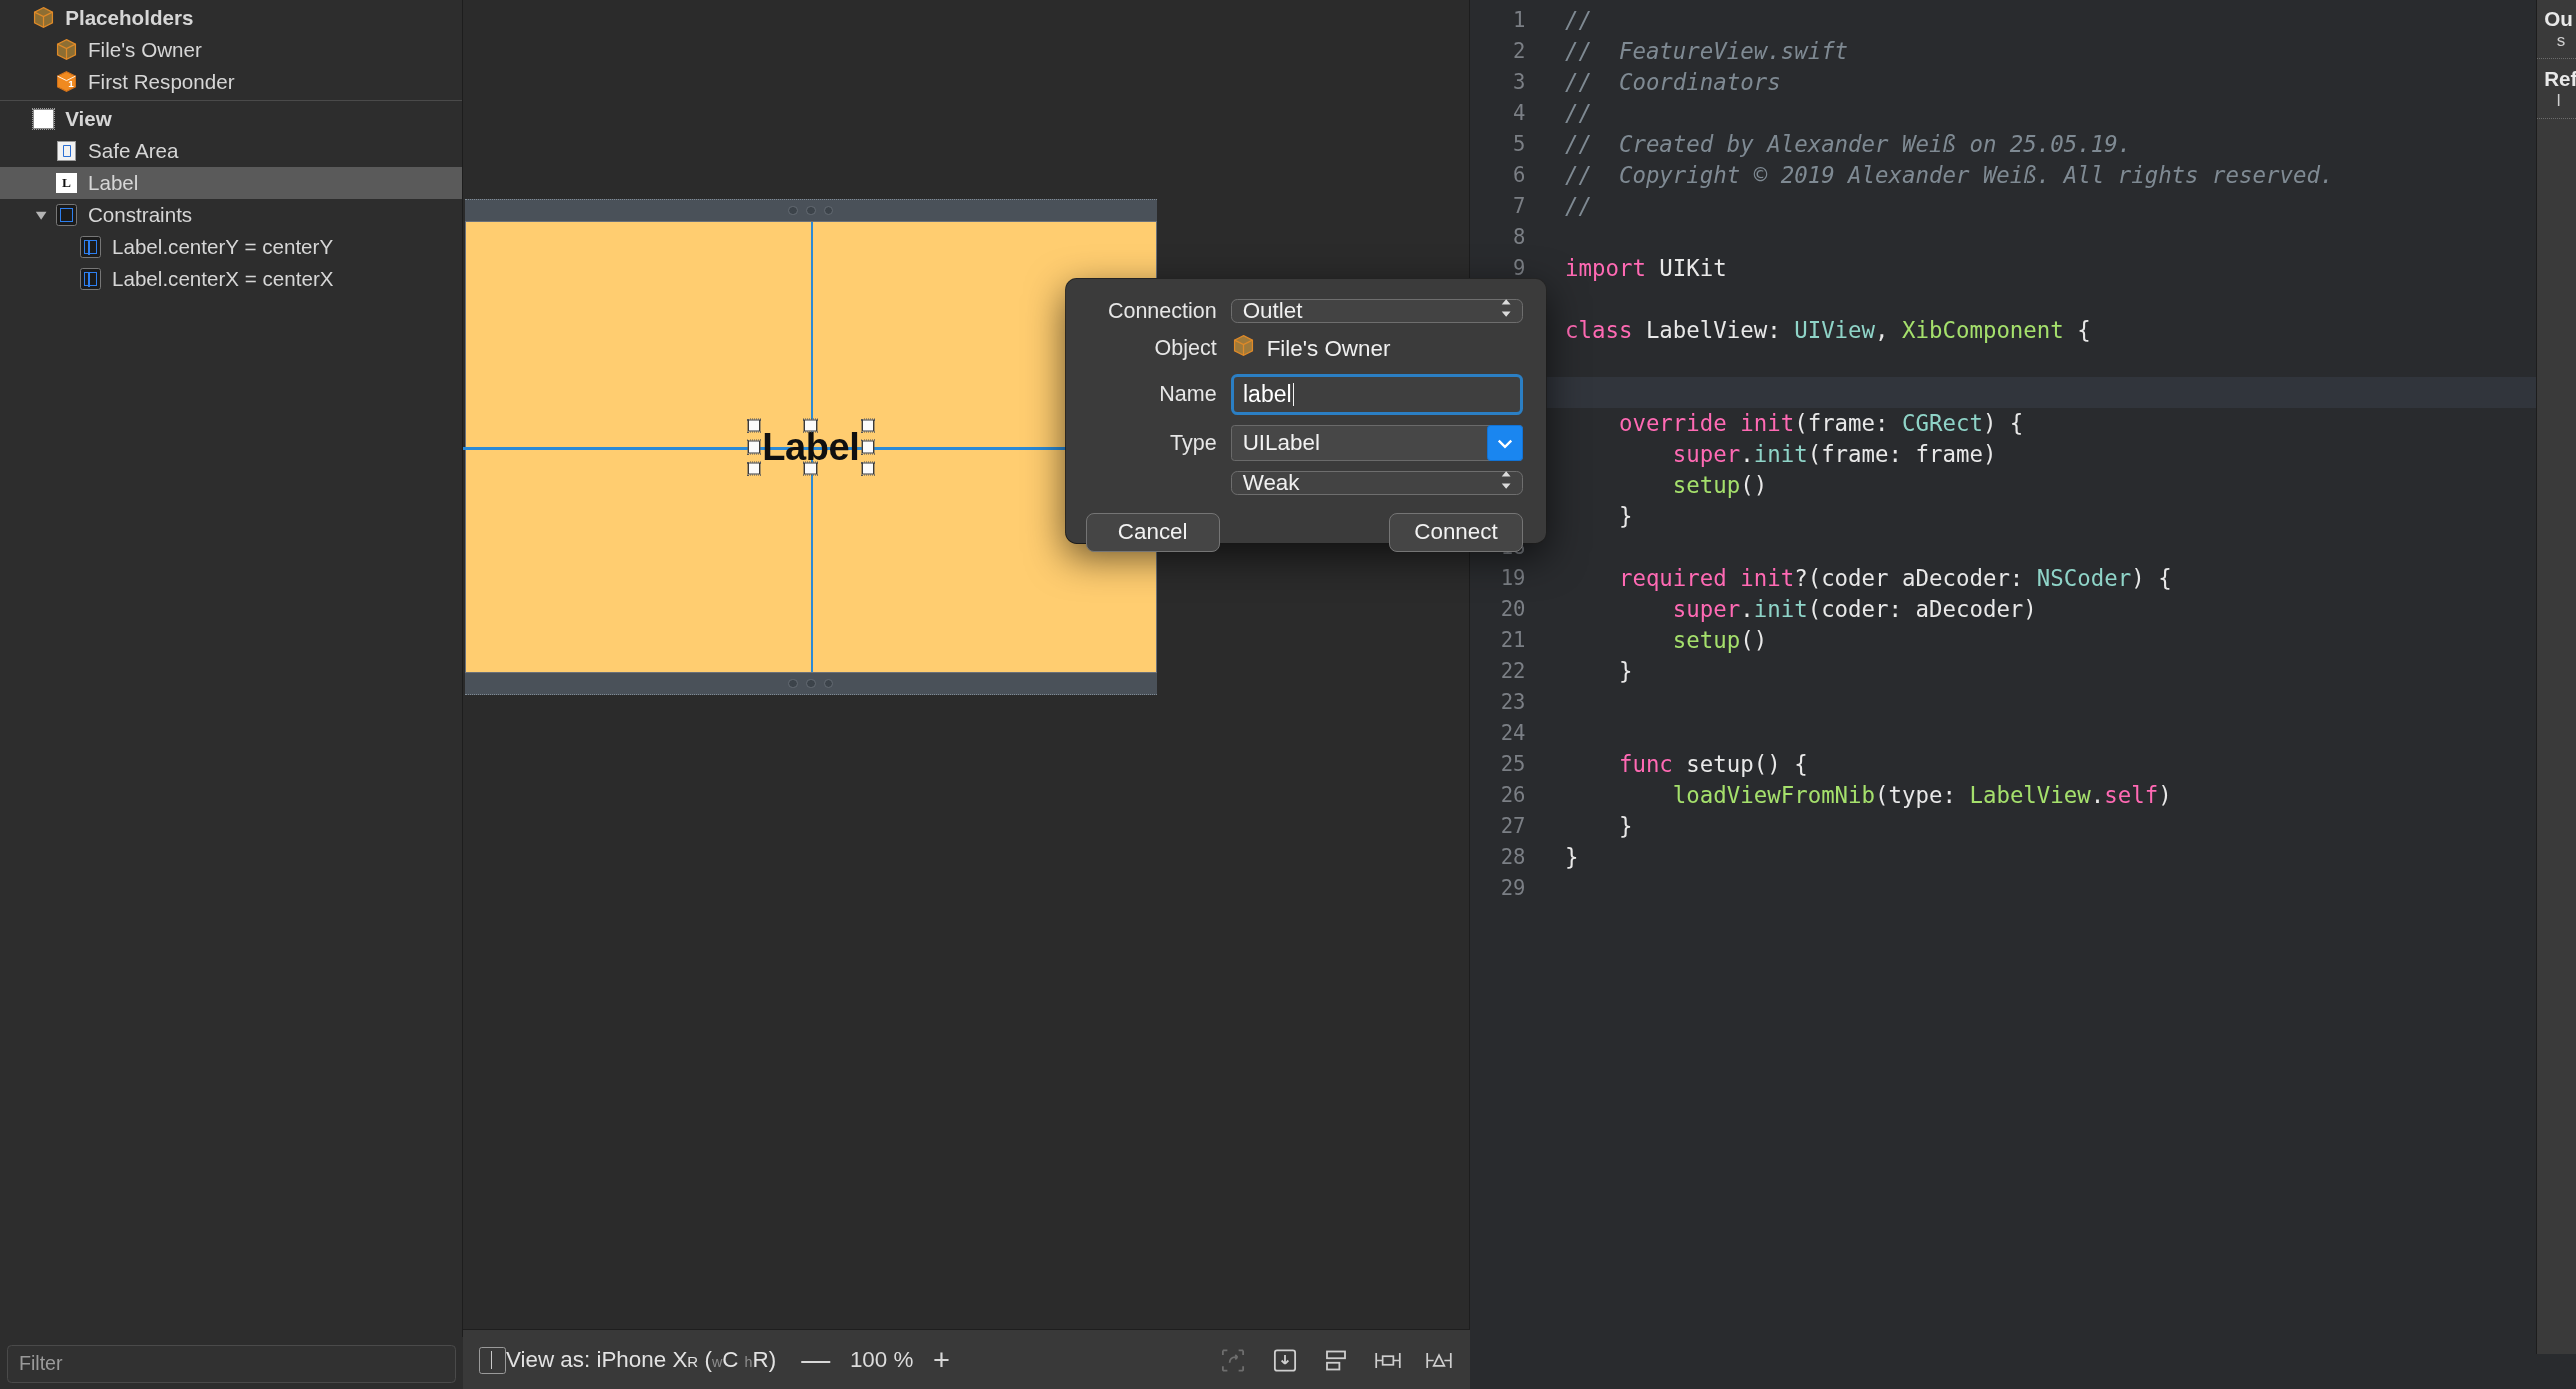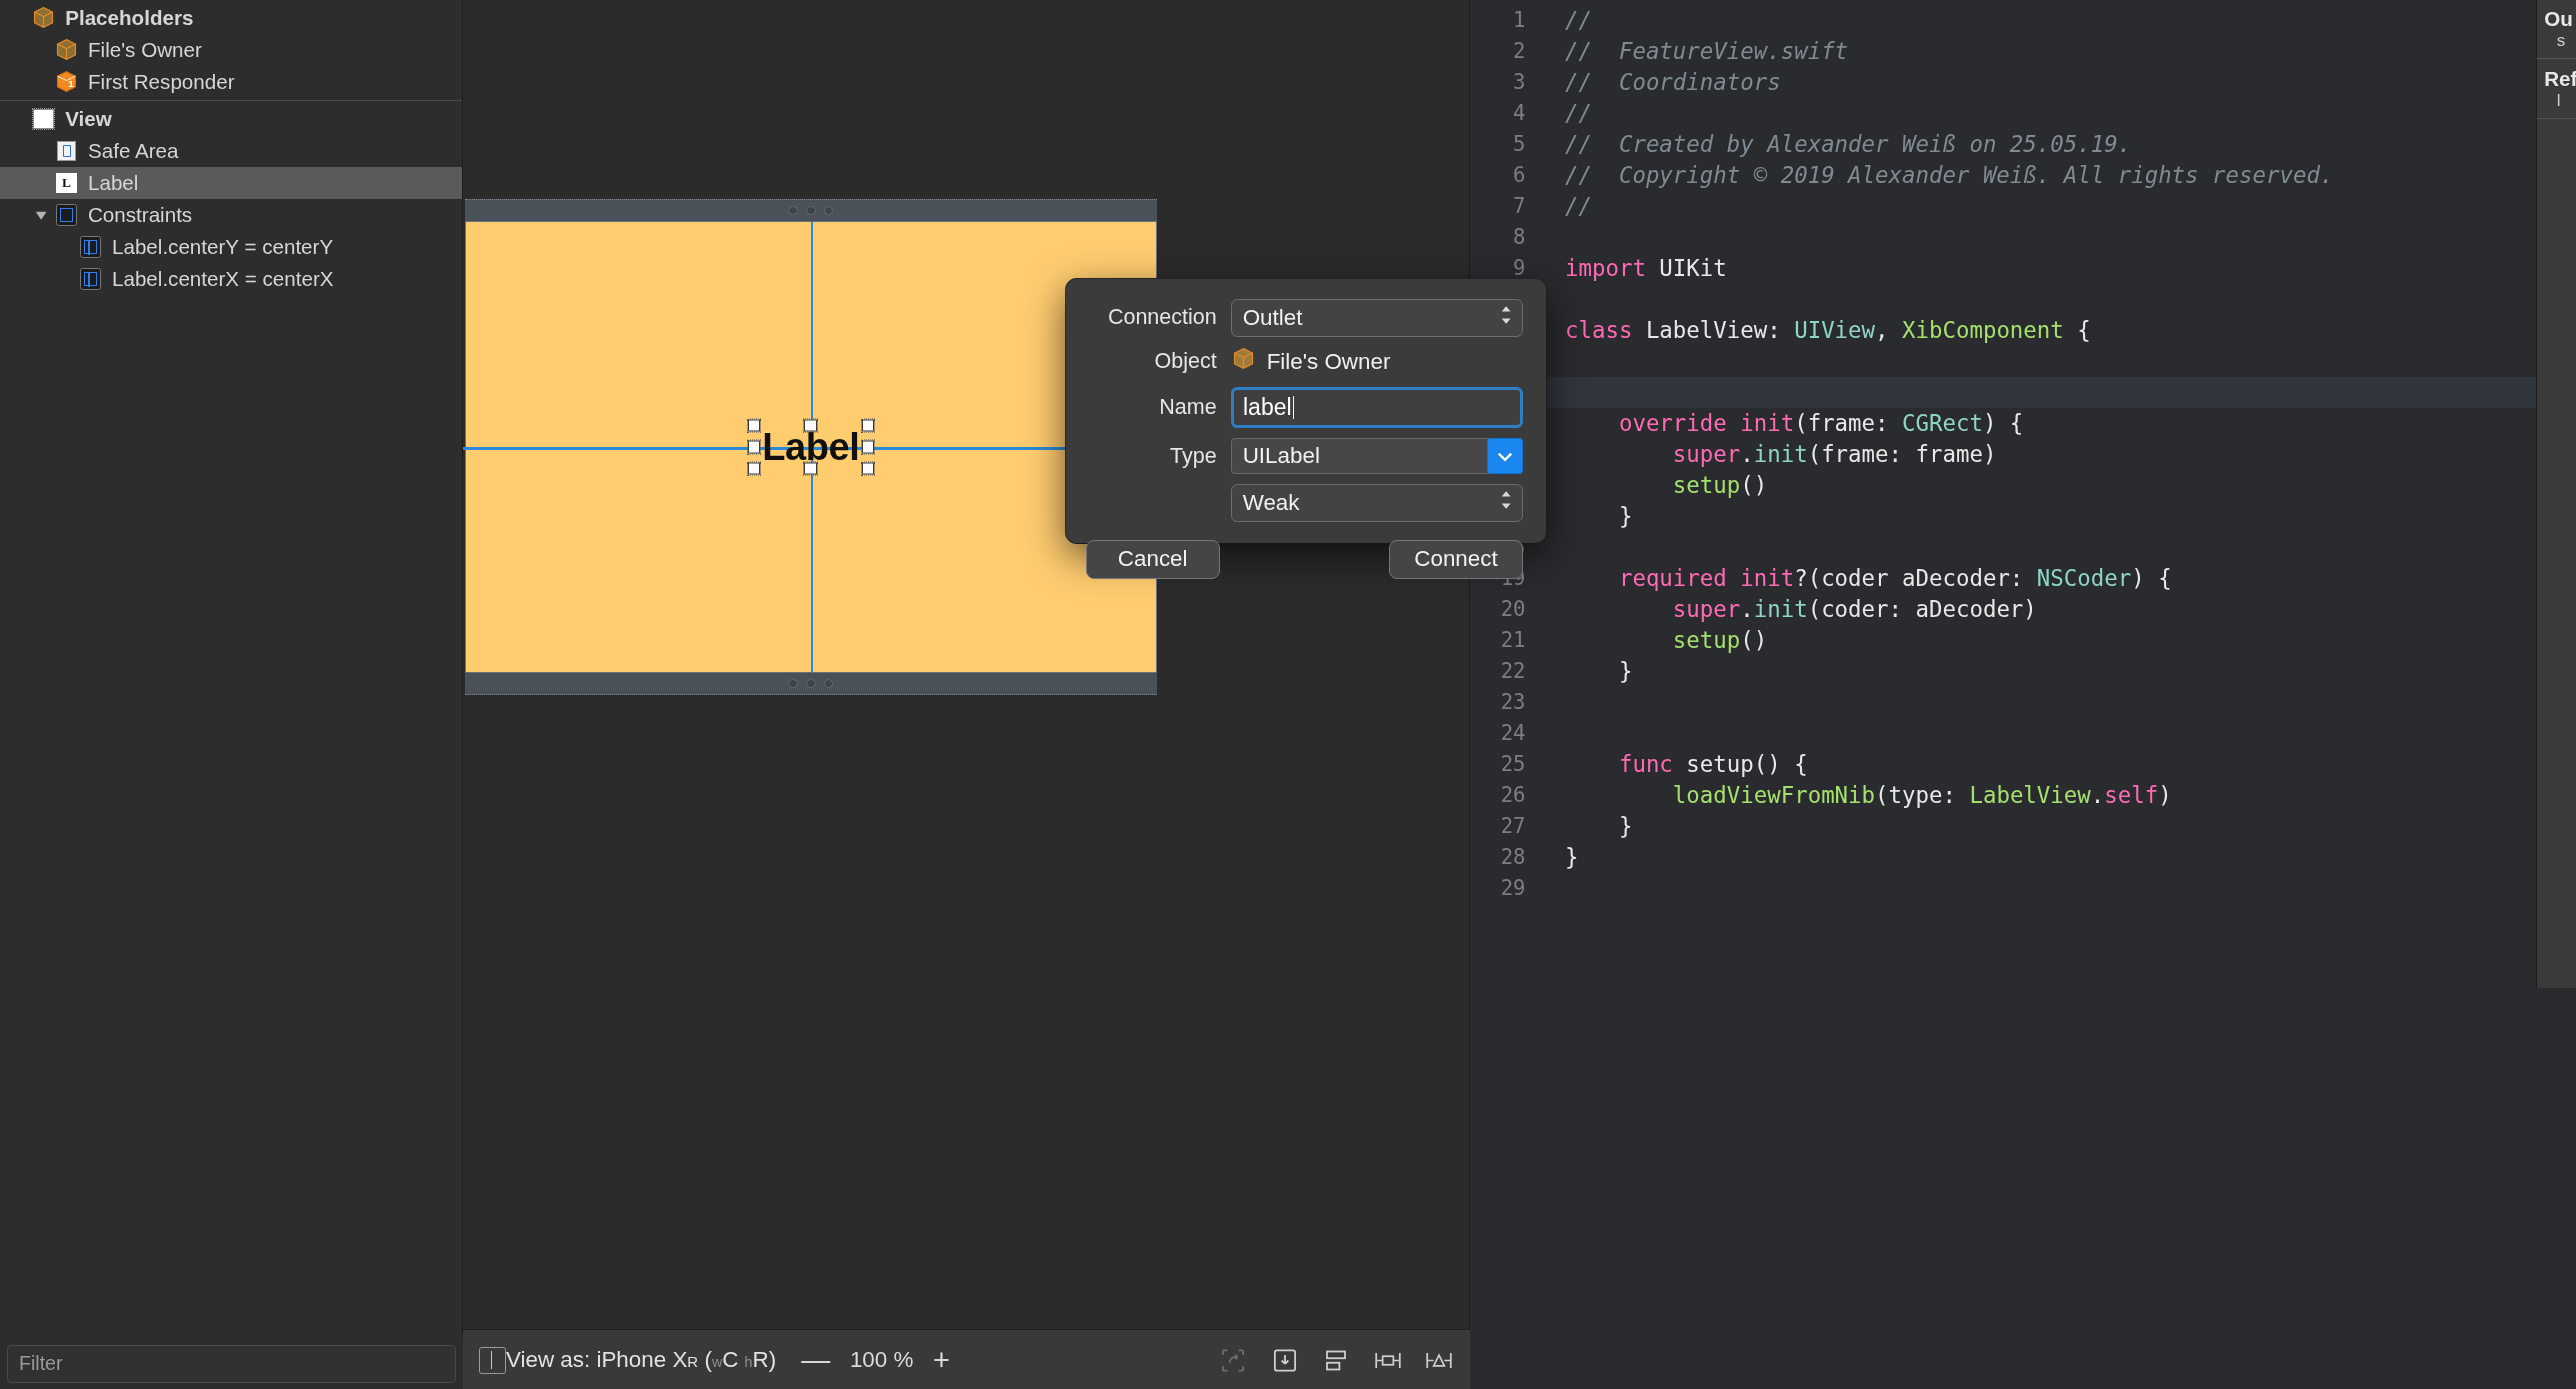--- a/index.html
+++ b/index.html
@@ -128,37 +128,37 @@
   .ln { width: 68px; flex: 0 0 68px; text-align: right; padding-right: 12.5px; color: #7b7f85; font-size: 20.6px; }
   .cl.hl .ln { color: #e6e6e6; }
   .src { padding-left: 27px; }
   .cm { color: #7f8a93; font-style: italic; }
   .kw { color: #ff6ab4; }
   .ty { color: #8fd4c8; }
   .fn { color: #a5e06c; }
   .pl { color: #e8e8e8; }
 
   
-  .inspector { position: absolute; right: 0; top: 0; width: 40px; height: 988px; background: #3a3a3a; border-left: 0.9px solid #1d1d1d; }
+  .inspector { position: absolute; right: 0; top: 0; width: 40px; height: 1354px; background: #3a3a3a; border-left: 0.9px solid #1d1d1d; }
   .insp-sec { padding: 7.2px 0 7.2px 7.2px; border-bottom: 0.9px dotted #6b6b6b; }
   .insp-t { color: #e8e8e8; font-size: 20.6px; font-weight: bold; white-space: nowrap; }
   .insp-s { color: #cfcfcf; font-size: 17px; white-space: nowrap; padding-left: 12.5px; }
 
   
   .dialog {
     position: absolute; left: 1066px; top: 231px; width: 480px; height: 264px;
     background: #3b3b3b; border-radius: 10.7px;
     box-shadow: 0 12.5px 39px rgba(0,0,0,0.62), 0 0 0 0.9px #2a2a2a;
     padding: 19.7px 23px 0 0;
     margin-top: 48px;
   }
   .drow { display: flex; align-items: center; margin-bottom: 9.8px; }
   .dlbl { width: 165px; flex: 0 0 165px; text-align: right; padding-right: 14.3px; color: #e6e6e6; font-size: 21.5px; }
   .popup {
-    flex: 1; height: 38px; background: #434343; border: 0.9px solid #6e6e6e; border-radius: 6.3px;
+    flex: 1; height: 24px; background: #434343; border: 0.9px solid #6e6e6e; border-radius: 6.3px;
     color: #f0f0f0; font-size: 22.4px; display: flex; align-items: center; padding: 0 10.7px; position: relative;
   }
   .popup .chev { position: absolute; right: 9px; top: 50%; transform: translateY(-50%); color: #dadada; }
   .objval { flex: 1; display: flex; align-items: center; gap: 10.7px; color: #f0f0f0; font-size: 22.4px; }
   .namefield {
     flex: 1; height: 41px; background: #3f3f3f; border: 3.6px solid #2b7fc4; border-radius: 6.3px;
     display: flex; align-items: center; padding: 0 9px; color: #ffffff; font-size: 23px;
   }
   .caret { display: inline-block; width: 1.8px; height: 23px; background: #f4f4f4; margin-left: 0.9px; }
   .combo {

